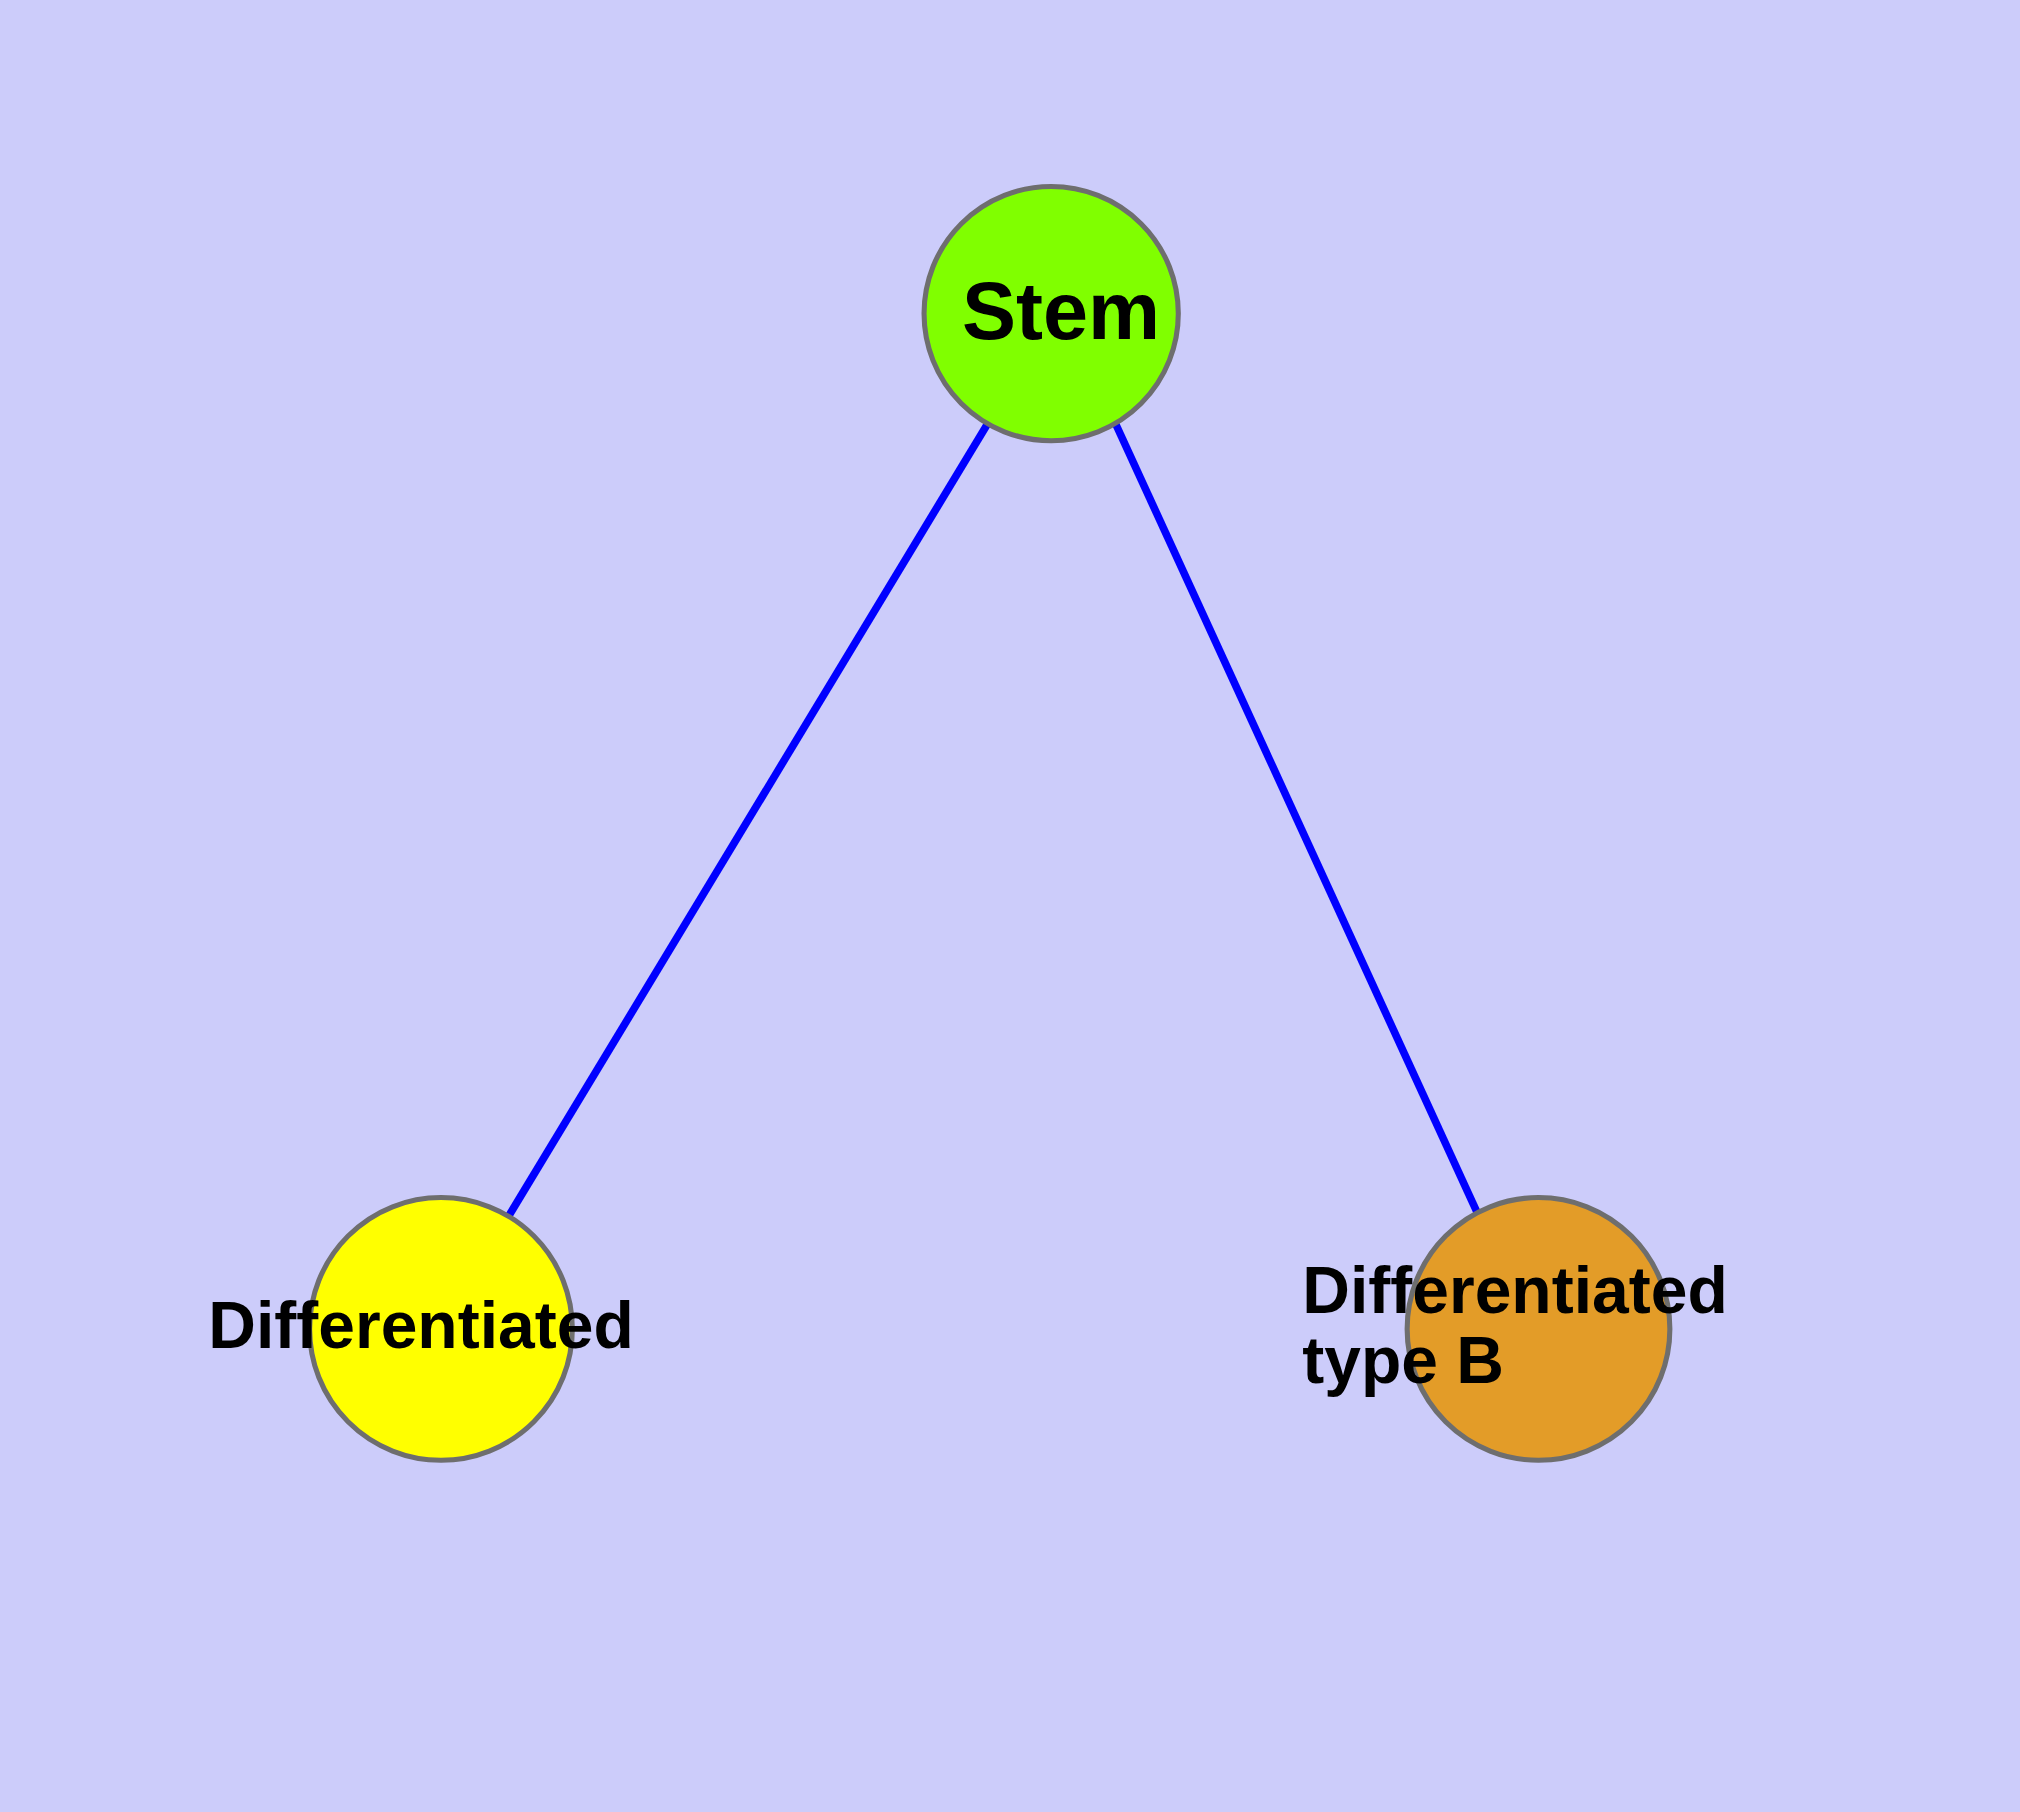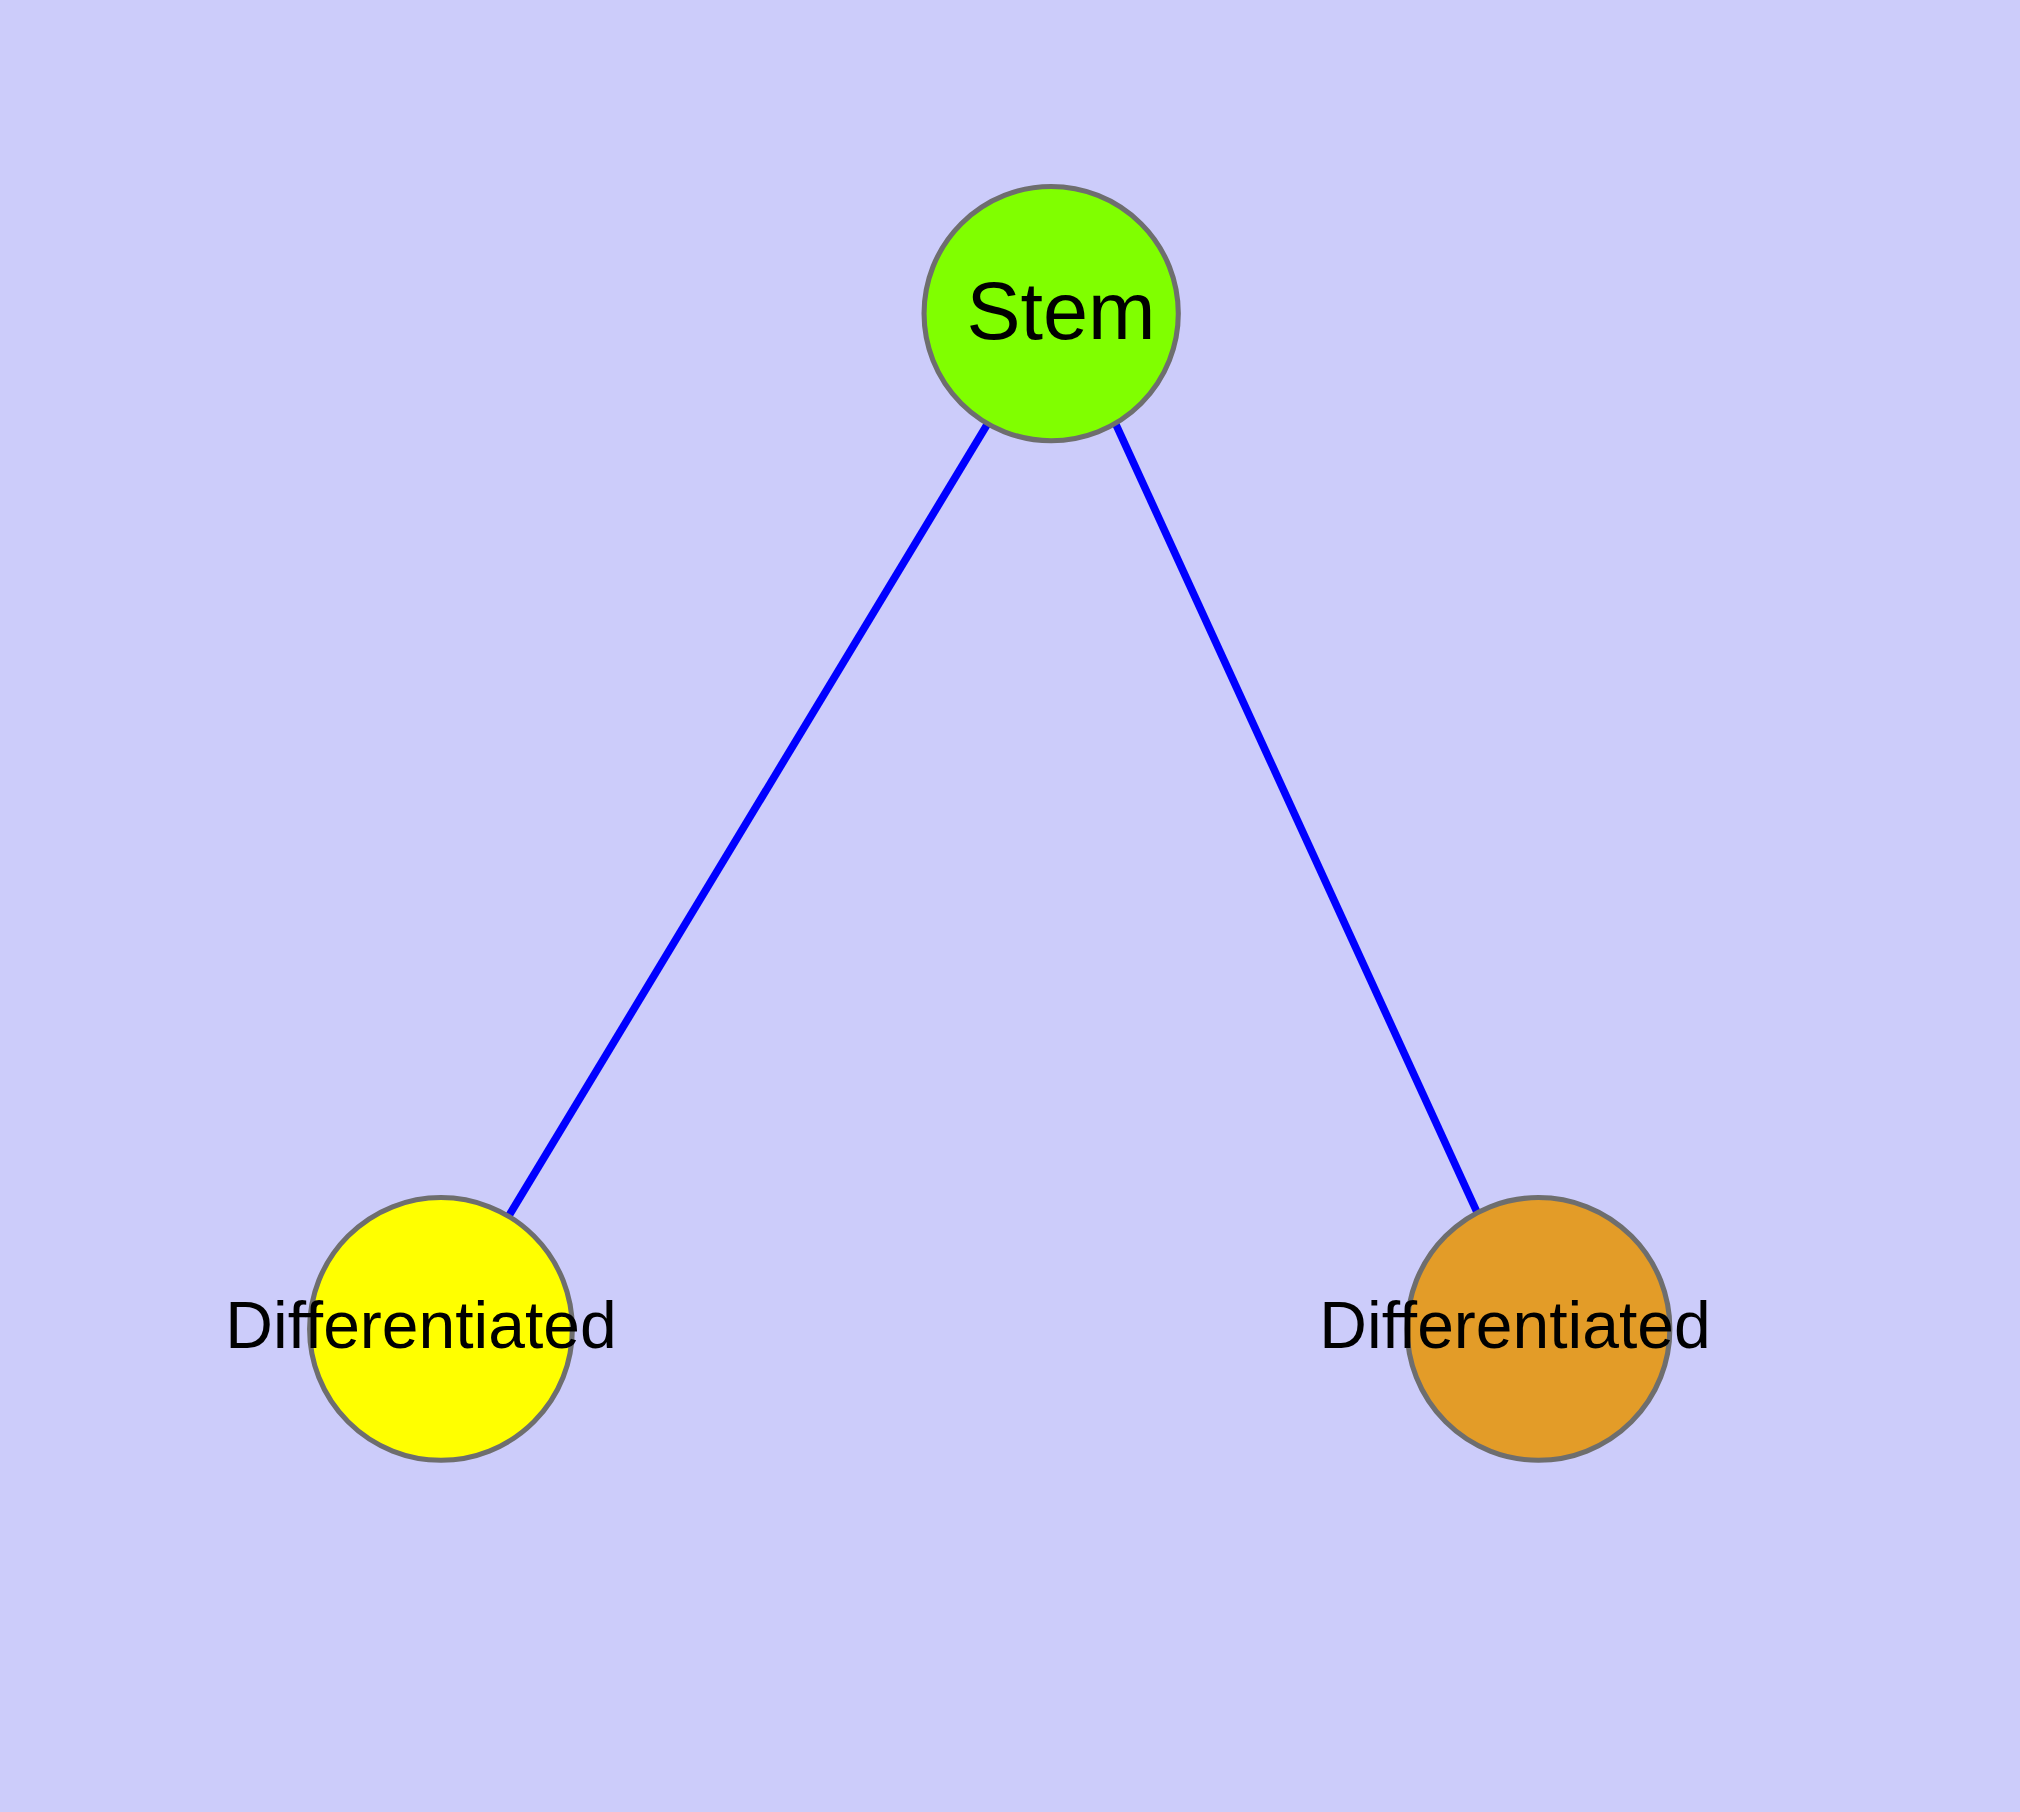--- a/index.html
+++ b/index.html
@@ -30,21 +30,21 @@
     fill: none;
   }
   .node-circle {
     stroke: #6e6e6e;
     stroke-width: 6;
   }
   .node-label {
     position: absolute;
     color: #000000;
     font-family: "Liberation Sans", sans-serif;
-    font-weight: normal;
+    font-weight: bold;
     white-space: nowrap;
     line-height: 1.06;
     pointer-events: none;
   }
   .node-label.root {
     font-size: 81px;
   }
   .node-label.leaf {
     font-size: 66px;
   }
@@ -72,16 +72,17 @@
   <div class="node-label root" style="left: 1061px; top: 312px; transform: translate(-50%, -50%); color: rgb(0, 0, 0);">
     <span class="label-line">Stem</span>
   </div>
 
   <div class="node-label leaf" style="left: 421px; top: 1326px; transform: translate(-50%, -50%); color: rgb(0, 0, 0);">
     <span class="label-line">Differentiated</span>
   </div>
 
   <div class="node-label leaf" style="left: 1515px; top: 1326px; transform: translate(-50%, -50%); color: rgb(0, 0, 0);">
     <span class="label-line">Differentiated</span>
+    <span class="label-line">type B</span>
   </div>
 
 </div>
 
 
 </body></html>

